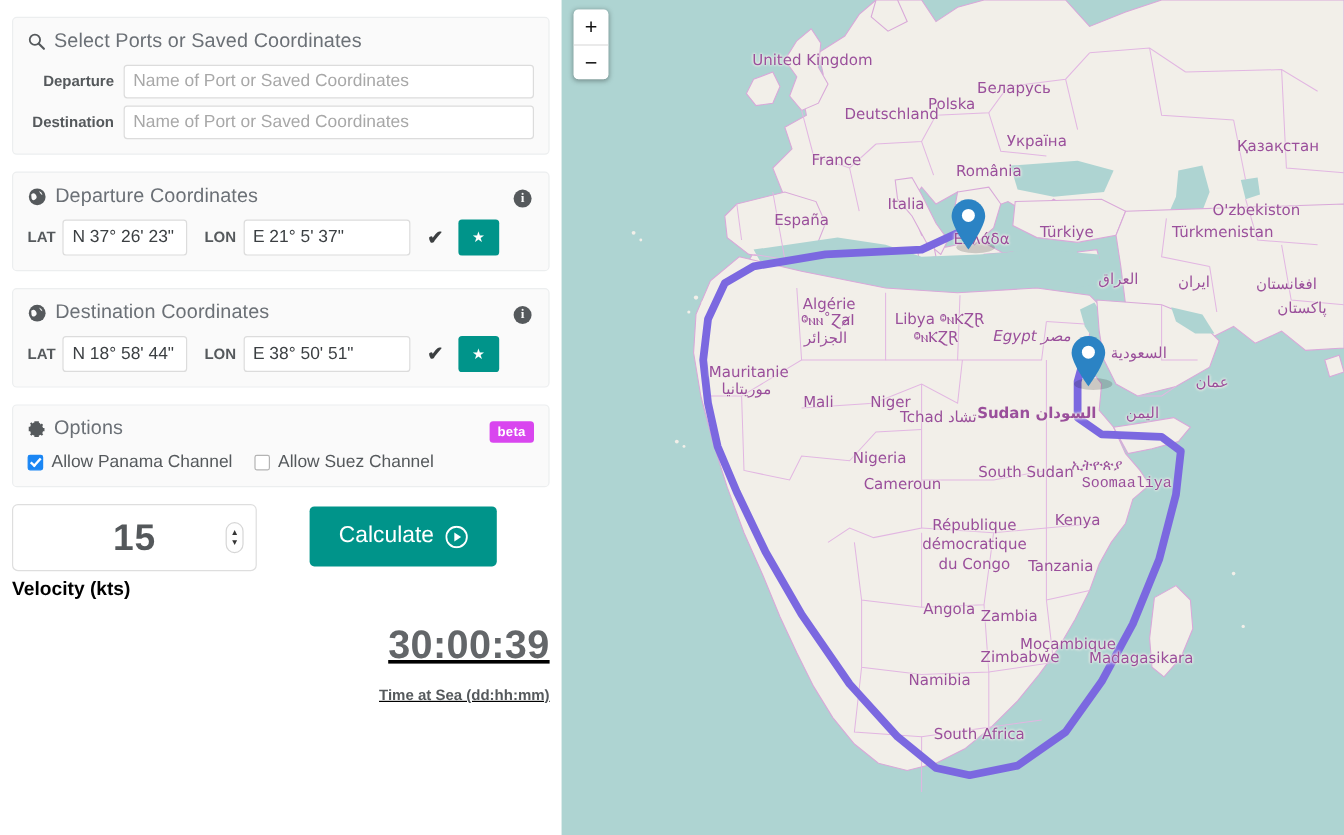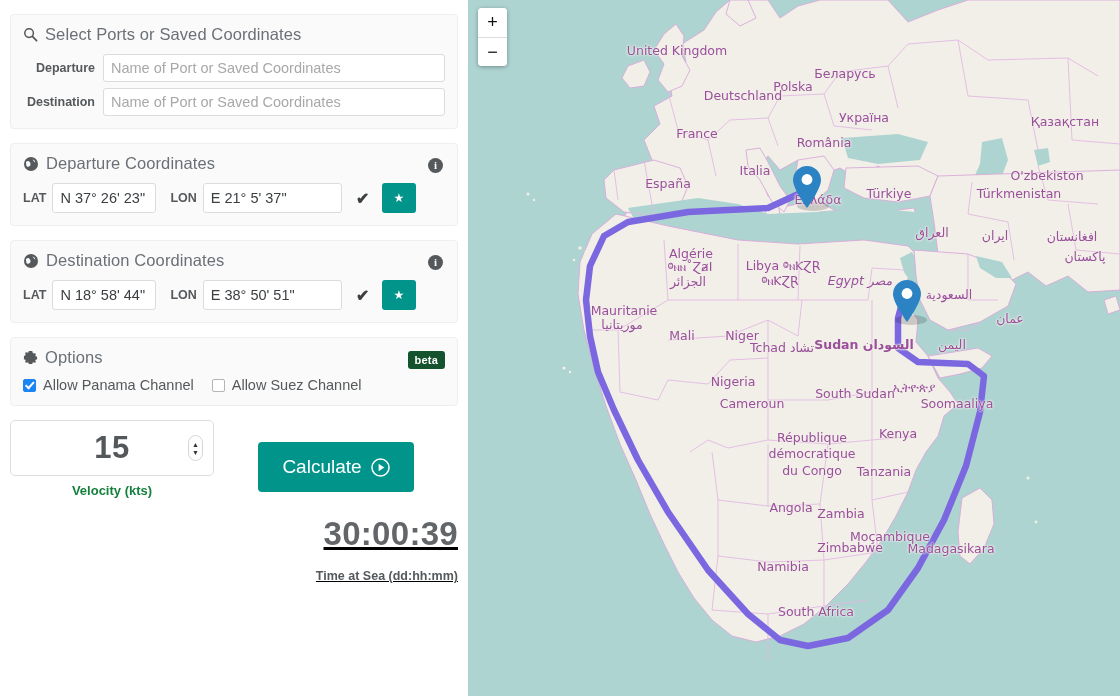--- a/index.html
+++ b/index.html
@@ -112,21 +112,21 @@
     color: #ffffff; font-size: 12px;
     cursor: pointer;
     display: flex; align-items: center; justify-content: center;
     margin-left: 4px;
     padding: 0;
   }
 
   
   .beta-badge {
     position: absolute; right: 12px; top: 13px;
-    background: #14532d;
+    background: #d946ef;
     color: #ffffff;
     font-size: 11px; font-weight: bold;
     padding: 3px 7px 3px 7px;
     border-radius: 3px;
     letter-spacing: 0.2px;
   }
   .opts { display: flex; align-items: center; gap: 18px; margin-top: 2px; }
   .opt { display: flex; align-items: center; gap: 7px; cursor: pointer; }
   .opt .box {
     width: 13px; height: 13px; border-radius: 2px;
@@ -163,35 +163,34 @@
   .spin .arrows {
     position: absolute; right: 10px; top: 50%; transform: translateY(-50%);
     width: 15px; height: 26px;
     border: 1px solid #d6d6d6; border-radius: 8px;
     background: #fefefe;
     display: flex; flex-direction: column; align-items: center; justify-content: center;
     gap: 3px; cursor: pointer;
   }
   .spin .arrows span { font-size: 7px; color: #333; line-height: 5px; }
   .vel-label {
-    text-align: center; margin-top: 7px;
-    font-size: 13px; font-weight: bold; color: #15803d;
+    text-align: left; margin-top: 7px;
+    font-size: 16px; font-weight: bold; color: #000000;
   }
 
   .calc-cell { flex: 1 1 auto; display: flex; justify-content: center; padding-top: 2px; }
   #calculate-btn {
     background: #00948a;
     border: none; border-radius: 4px;
     color: #ffffff;
     font-size: 19px;
     padding: 14px 24px;
     cursor: pointer;
     display: inline-flex; align-items: center; gap: 9px;
     font-family: "Liberation Sans", sans-serif;
-    margin-top: 20px;
   }
   #calculate-btn .play { display: inline-flex; }
 
   #results { display: flex; margin-top: 17px; }
   .result { flex: 1 1 50%; text-align: right; text-decoration: underline; }
   .result .big {
     font-size: 33px; font-weight: bold; color: #636669;
     letter-spacing: 0.3px;
   }
   .result .cap {
@@ -560,21 +559,21 @@
         <div class="mlabel" style="left: 154px; top: 324px;">موريتانيا</div>
         <div class="mlabel" style="left: 214px; top: 335px;">Mali</div>
         <div class="mlabel" style="left: 274px; top: 335px;">Niger</div>
         <div class="mlabel" style="left: 396px; top: 344px; font-weight: bold;">Sudan السودان</div>
         <div class="mlabel" style="left: 314px; top: 347px;">Tchad تشاد</div>
         <div class="mlabel" style="left: 484px; top: 344px;">اليمن</div>
         <div class="mlabel" style="left: 265px; top: 381px;">Nigeria</div>
         <div class="mlabel" style="left: 446px; top: 388px;">ኢትዮጵያ</div>
         <div class="mlabel" style="left: 387px; top: 393px;">South Sudan</div>
         <div class="mlabel" style="left: 284px; top: 403px;">Cameroun</div>
-        <div class="mlabel" style="left: 489px; top: 403px;">Soomaaliya</div>
+        <div class="mlabel" style="left: 471px; top: 403px; font-family: Liberation Mono, monospace;">Soomaaliya</div>
         <div class="mlabel" style="left: 344px; top: 437px;">République</div>
         <div class="mlabel" style="left: 430px; top: 433px;">Kenya</div>
         <div class="mlabel" style="left: 344px; top: 453px;">démocratique</div>
         <div class="mlabel" style="left: 344px; top: 470px;">du Congo</div>
         <div class="mlabel" style="left: 416px; top: 471px;">Tanzania</div>
         <div class="mlabel" style="left: 323px; top: 507px;">Angola</div>
         <div class="mlabel" style="left: 373px; top: 513px;">Zambia</div>
         <div class="mlabel" style="left: 422px; top: 536px;">Moçambique</div>
         <div class="mlabel" style="left: 382px; top: 547px;">Zimbabwe</div>
         <div class="mlabel" style="left: 483px; top: 548px;">Madagasikara</div>

